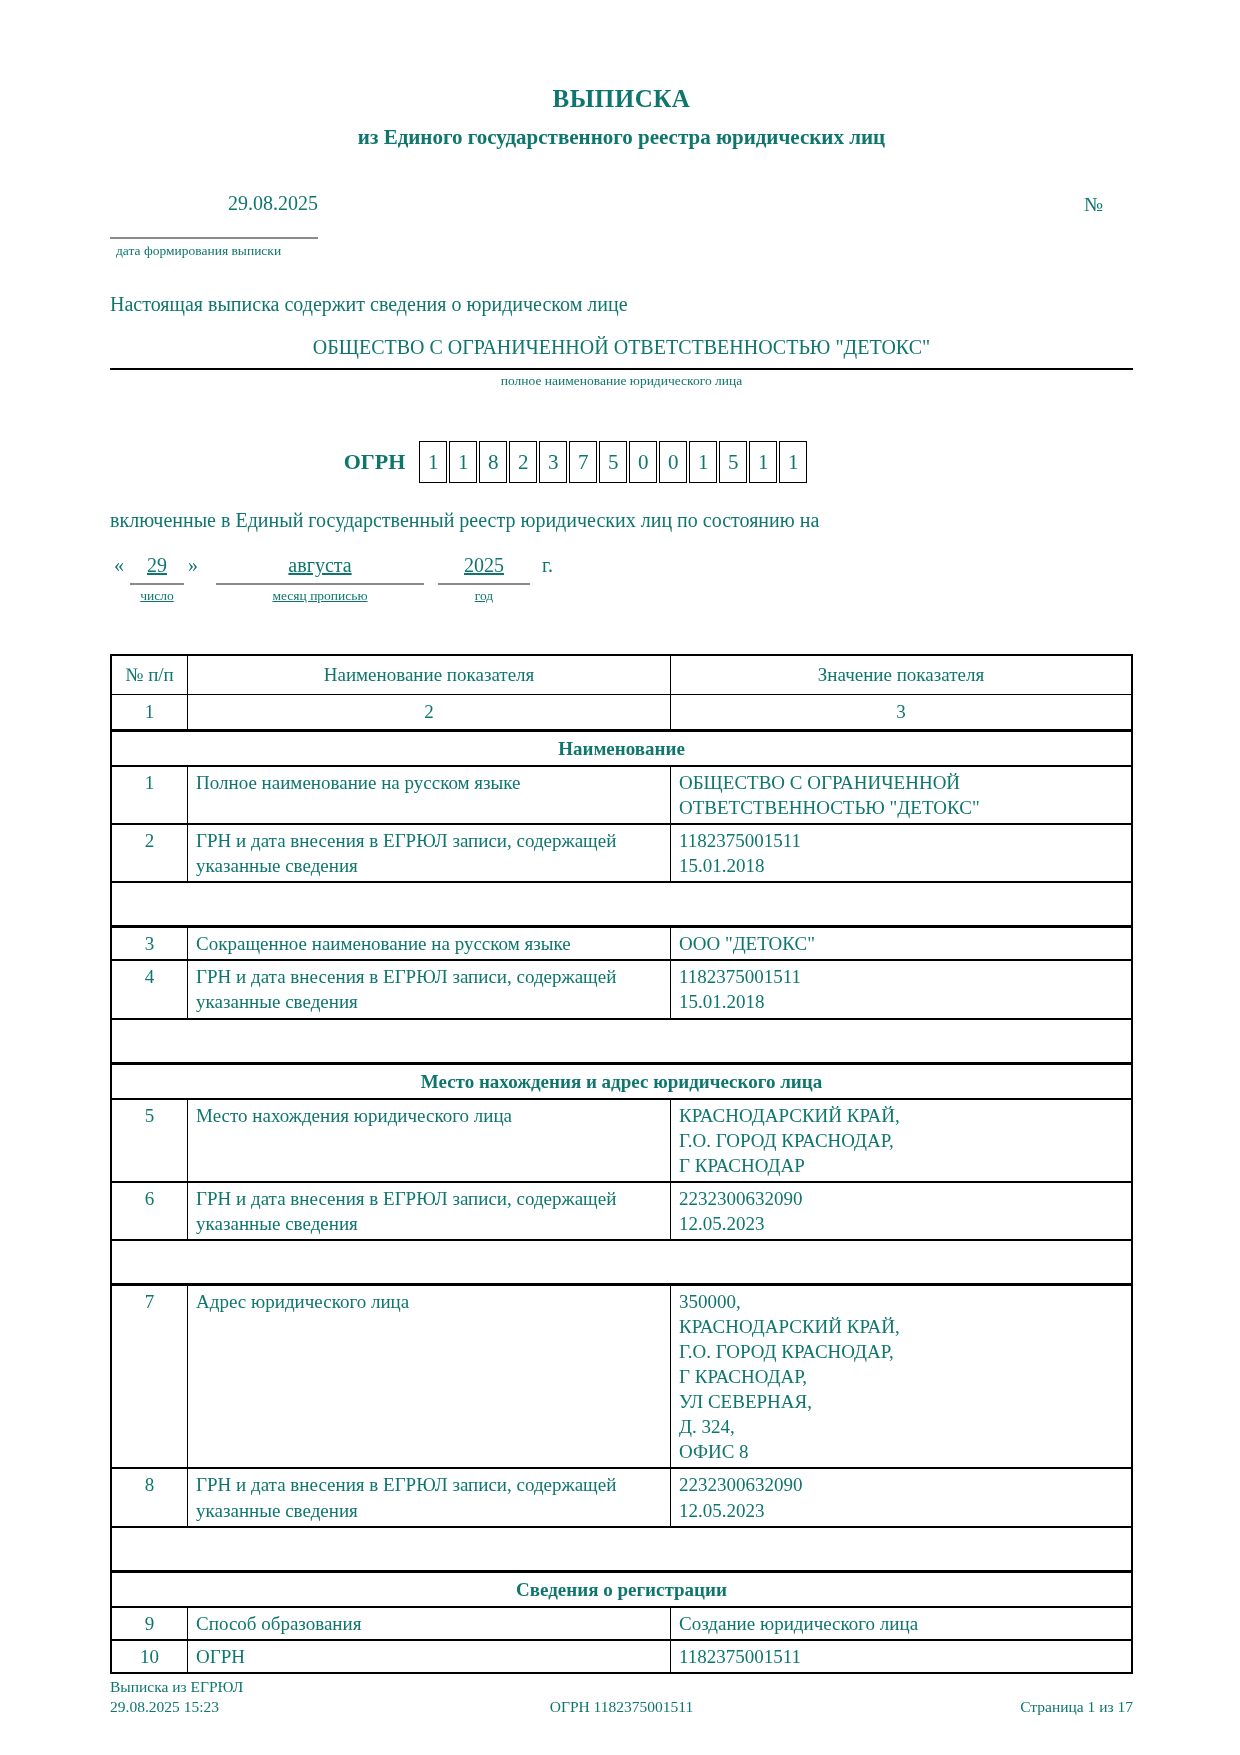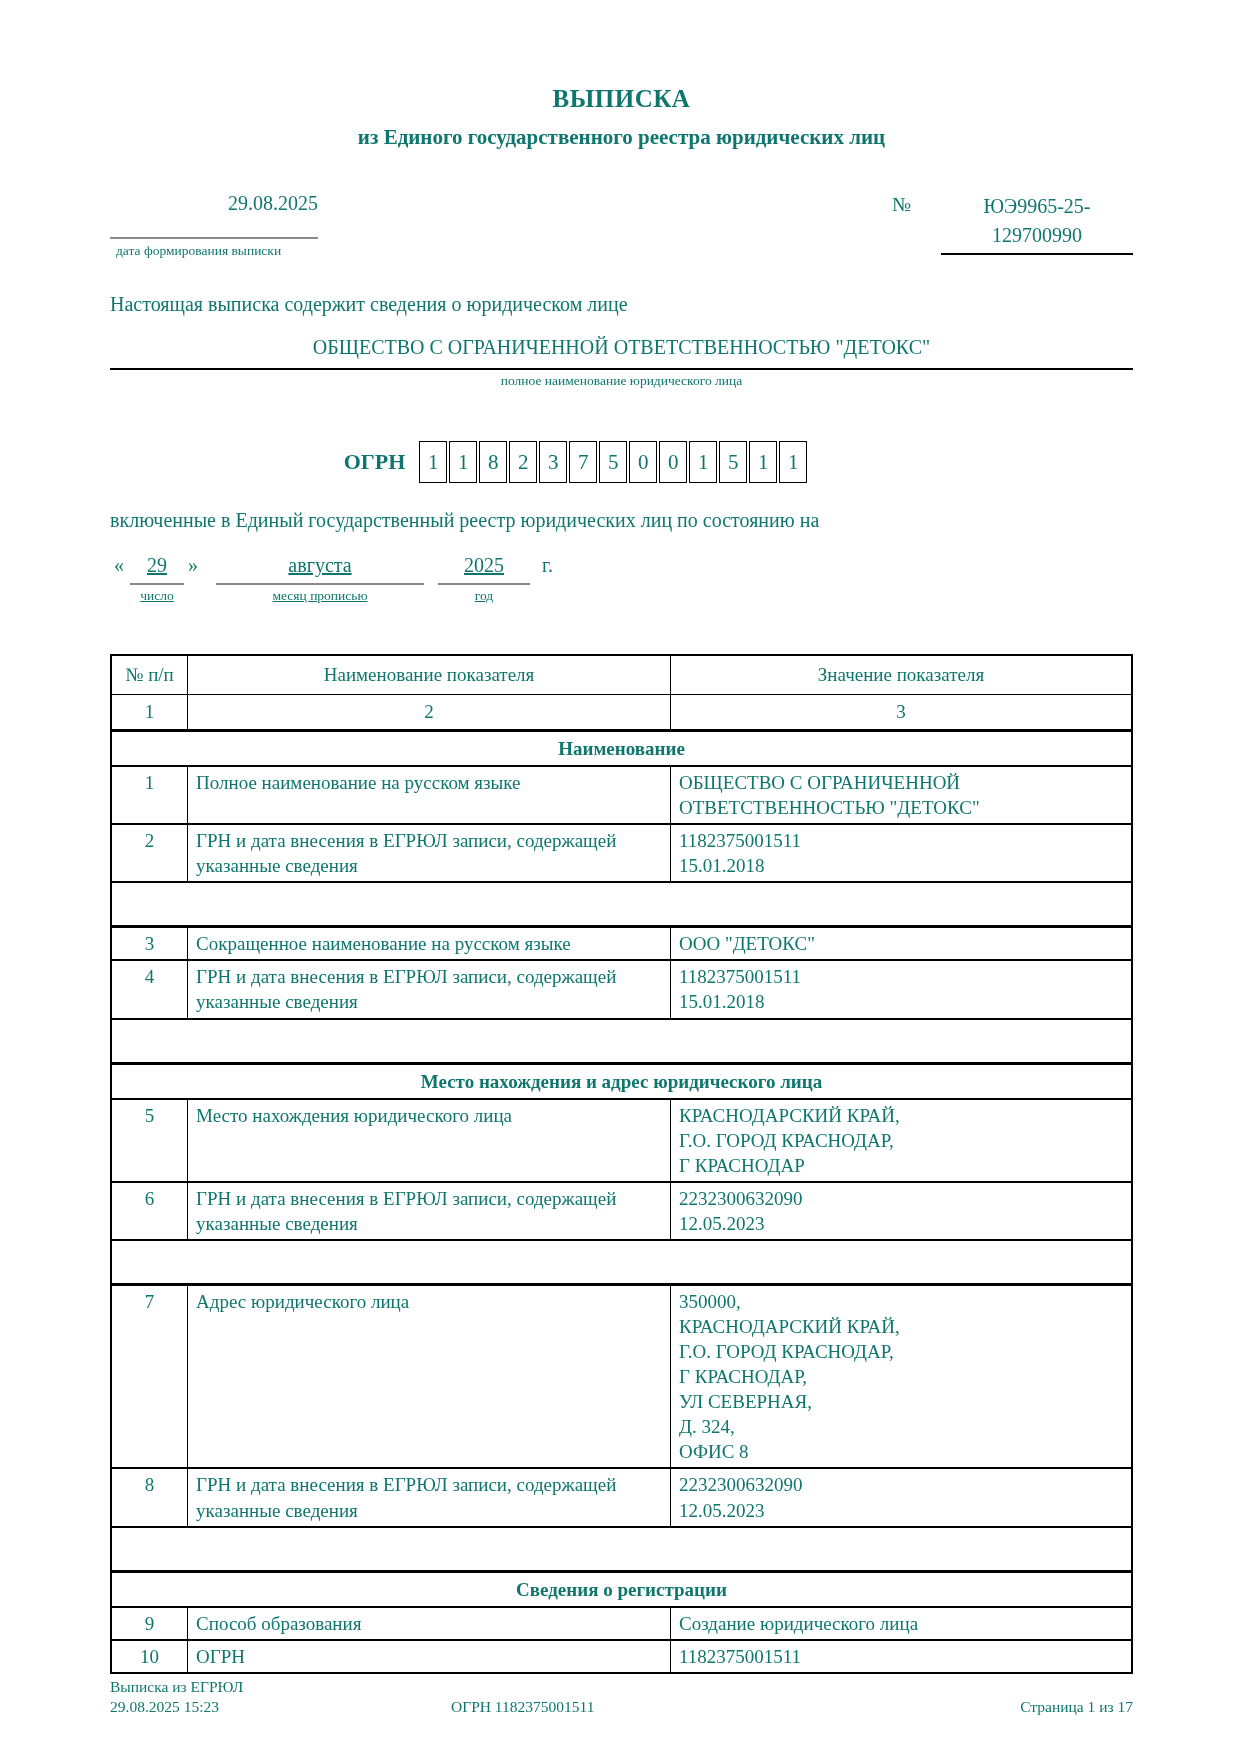--- a/index.html
+++ b/index.html
@@ -78,42 +78,38 @@
   .spacer-row td { height:36px; border-bottom:3px solid #000; }
   .data-row .col-num { text-align:center; }
 
   
   .footer {
     position:absolute; left:110px; right:107px; bottom:38px;
     display:flex; align-items:flex-end;
     font-size:15.5px; line-height:1.3;
   }
   .f-left { flex:1; }
-  .f-center { flex:1; text-align:left; }
+  .f-center { flex:1; text-align:center; }
   .f-right { flex:1; text-align:right; }
 </style>
 </head>
 <body>
 
 <div class="page">
 
   <div class="doc-title">ВЫПИСКА</div>
   <div class="doc-subtitle">из Единого государственного реестра юридических лиц</div>
 
   <div class="hdr-row">
     <div class="date-block">
       <div class="date-value">29.08.2025</div>
       <div class="date-caption">дата формирования выписки</div>
     </div>
     <div class="num-block">
       <span class="num-sign">№</span>
-      <div class="num-value">
-        <div>ЮЭ9965-25-</div>
-        <div>129700990</div>
-      </div>
     </div>
   </div>
 
   <div class="lead-line">Настоящая выписка содержит сведения о юридическом лице</div>
 
   <div class="company-line">ОБЩЕСТВО С ОГРАНИЧЕННОЙ ОТВЕТСТВЕННОСТЬЮ "ДЕТОКС"</div>
   <div class="company-caption">полное наименование юридического лица</div>
 
   <div class="ogrn-row">
     <span class="ogrn-label">ОГРН</span>

